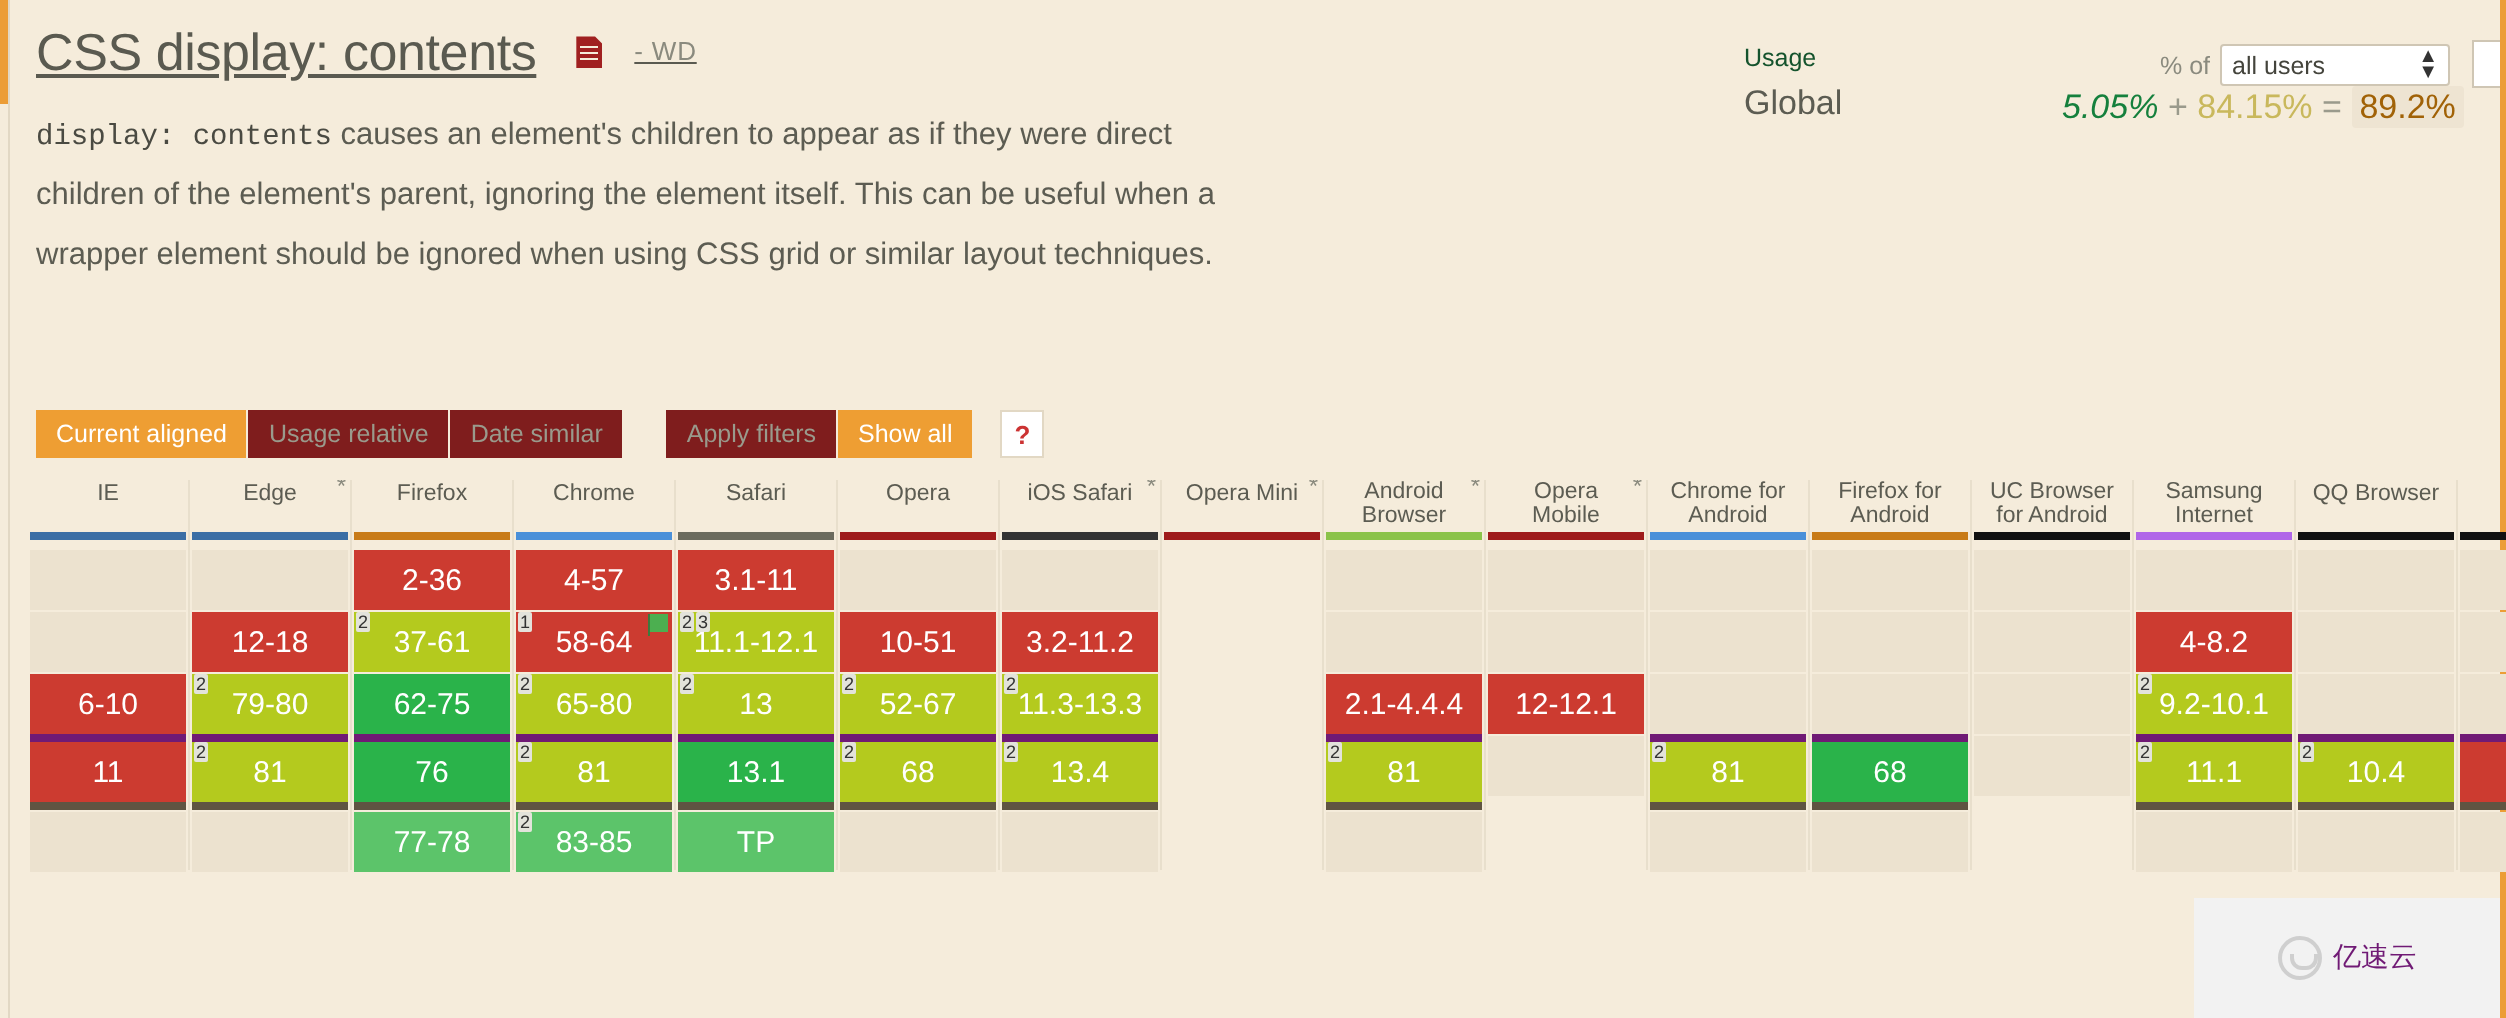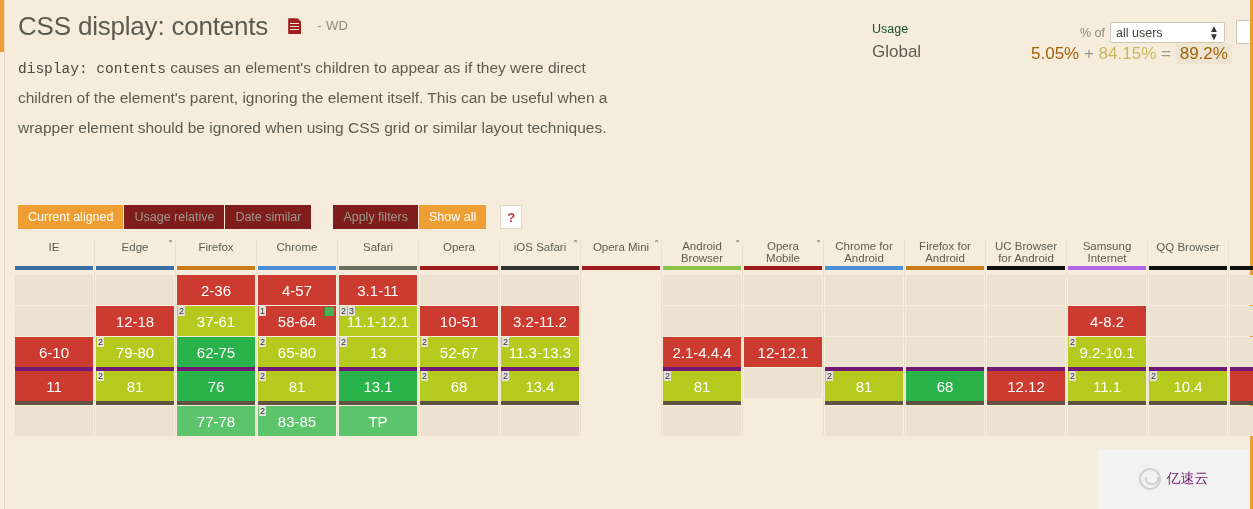--- a/index.html
+++ b/index.html
@@ -26,20 +26,21 @@
     background:#ec9d36;
   }
 
   
   .header { position:absolute; left:18px; top:12px; width:820px; }
   .feat-title {
     font-size:26px; font-weight:400; color:#5a5a50;
     letter-spacing:-0.2px; line-height:1.1;
     display:flex; align-items:center; gap:14px;
     white-space:nowrap;
+    text-decoration:underline;
   }
   .spec-icon {
     display:inline-block; width:13px; height:16px; position:relative;
     background:#a02020; margin-left:6px; flex:none;
     clip-path:polygon(0 0, 72% 0, 100% 22%, 100% 100%, 0 100%);
   }
   .spec-icon::after{
     content:""; position:absolute; left:2px; top:5px; right:2px; bottom:3px;
     background:repeating-linear-gradient(to bottom,#f5ecdb 0 1px,transparent 1px 3px);
   }
@@ -66,21 +67,21 @@
     font-family:"Liberation Sans", sans-serif; font-size:12.5px; color:#44443c;
     padding:2px 22px 2px 5px; height:21px; width:115px;
   }
   .select-wrap { position:relative; }
   .select-arrows {
     position:absolute; right:6px; top:50%; transform:translateY(-50%);
     font-size:10px; line-height:8px; color:#333; pointer-events:none;
     display:flex; flex-direction:column;
   }
   .stat-nums { position:absolute; left:1031px; top:44px; font-size:17px; white-space:nowrap; }
-  .n-green { color:#a16207; }
+  .n-green { color:#15803d;font-style:italic; }
   .n-plus  { color:#9a9a8c; }
   .n-yellow{ color:#c9b85c; }
   .n-eq    { color:#9a9a8c; }
   .n-total { color:#a16207; background:#eee4d2; padding:1px 4px; border-radius:2px; }
   .corner-box{
     position:absolute; right:3px; top:20px; width:14px; height:24px;
     background:#fff; border:1px solid #cfc6b4; border-right:none;
   }
 
   
@@ -548,23 +549,20 @@
         <div class="cells">
           <div class="cell empty">
             <span class="txt"></span>
           </div>
           <div class="cell empty">
             <span class="txt"></span>
           </div>
           <div class="cell empty">
             <span class="txt"></span>
           </div>
-          <div class="cell no current">
-            <span class="txt">12.12</span>
-          </div>
           <div class="cell empty">
             <span class="txt"></span>
           </div>
         </div>
       </div>
       <div class="col-sep"></div>
       <div class="col">
         <div class="col-head two-line">
           <div>
             <div>Samsung</div>

